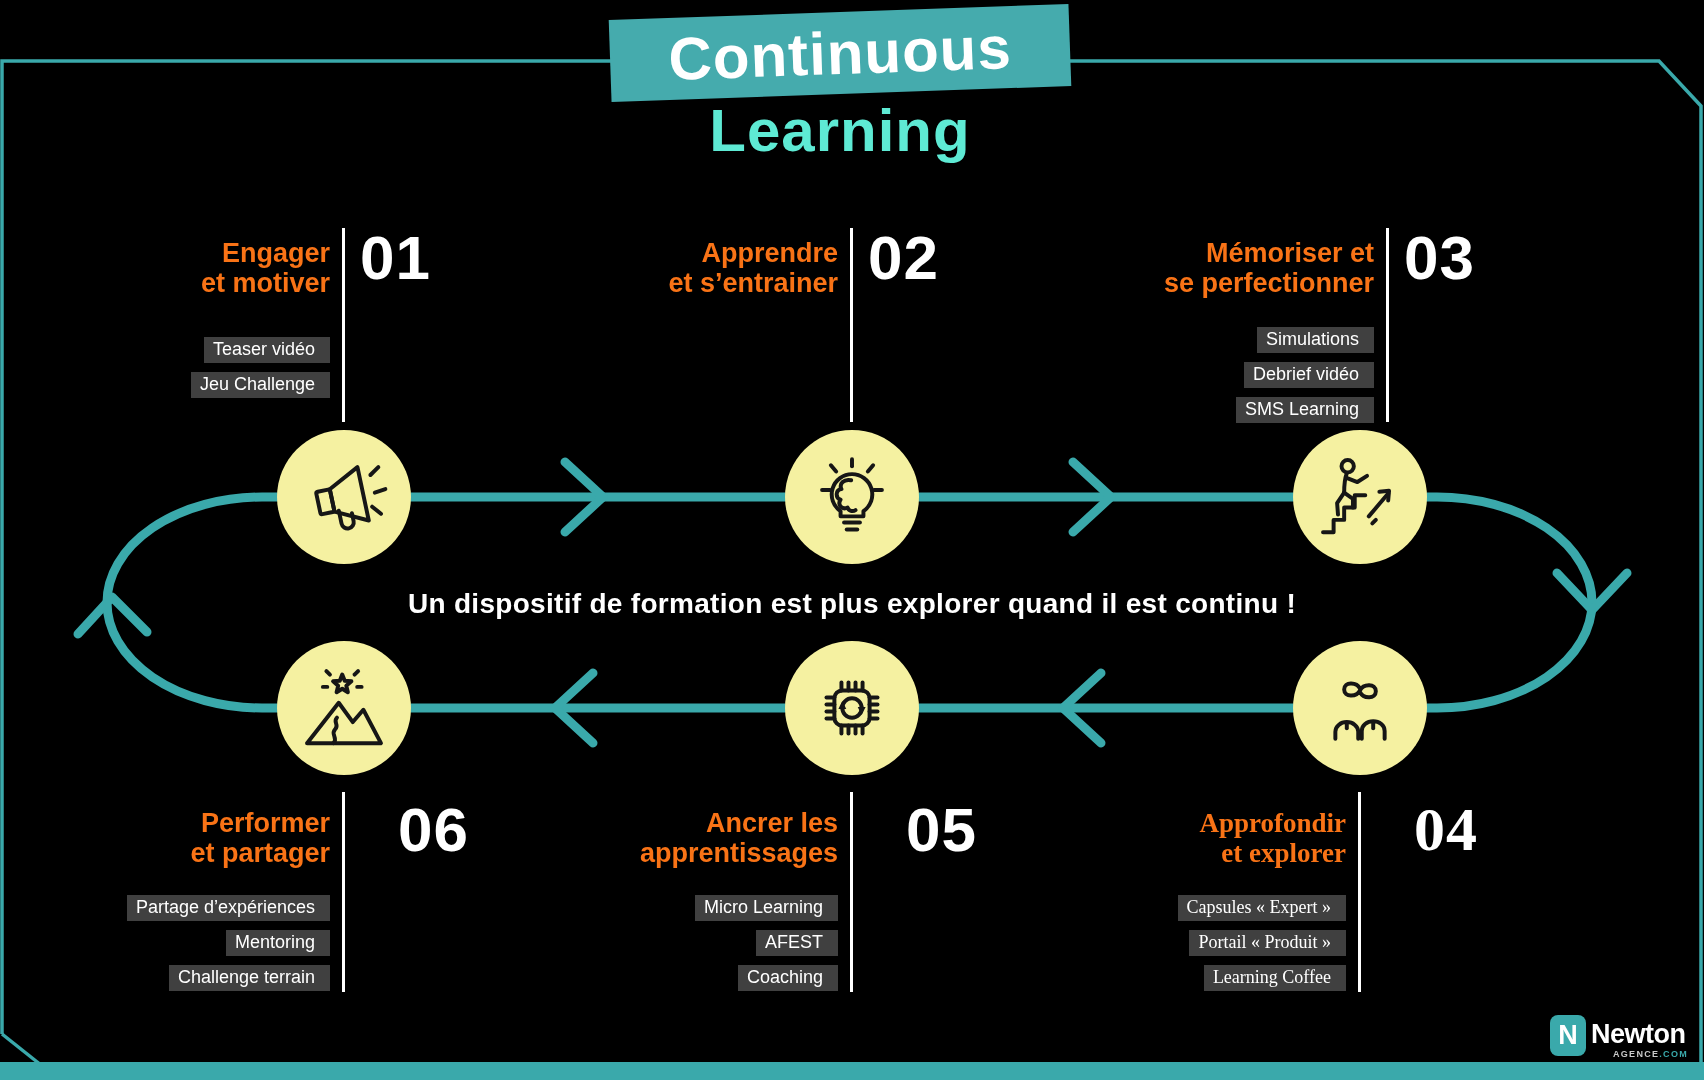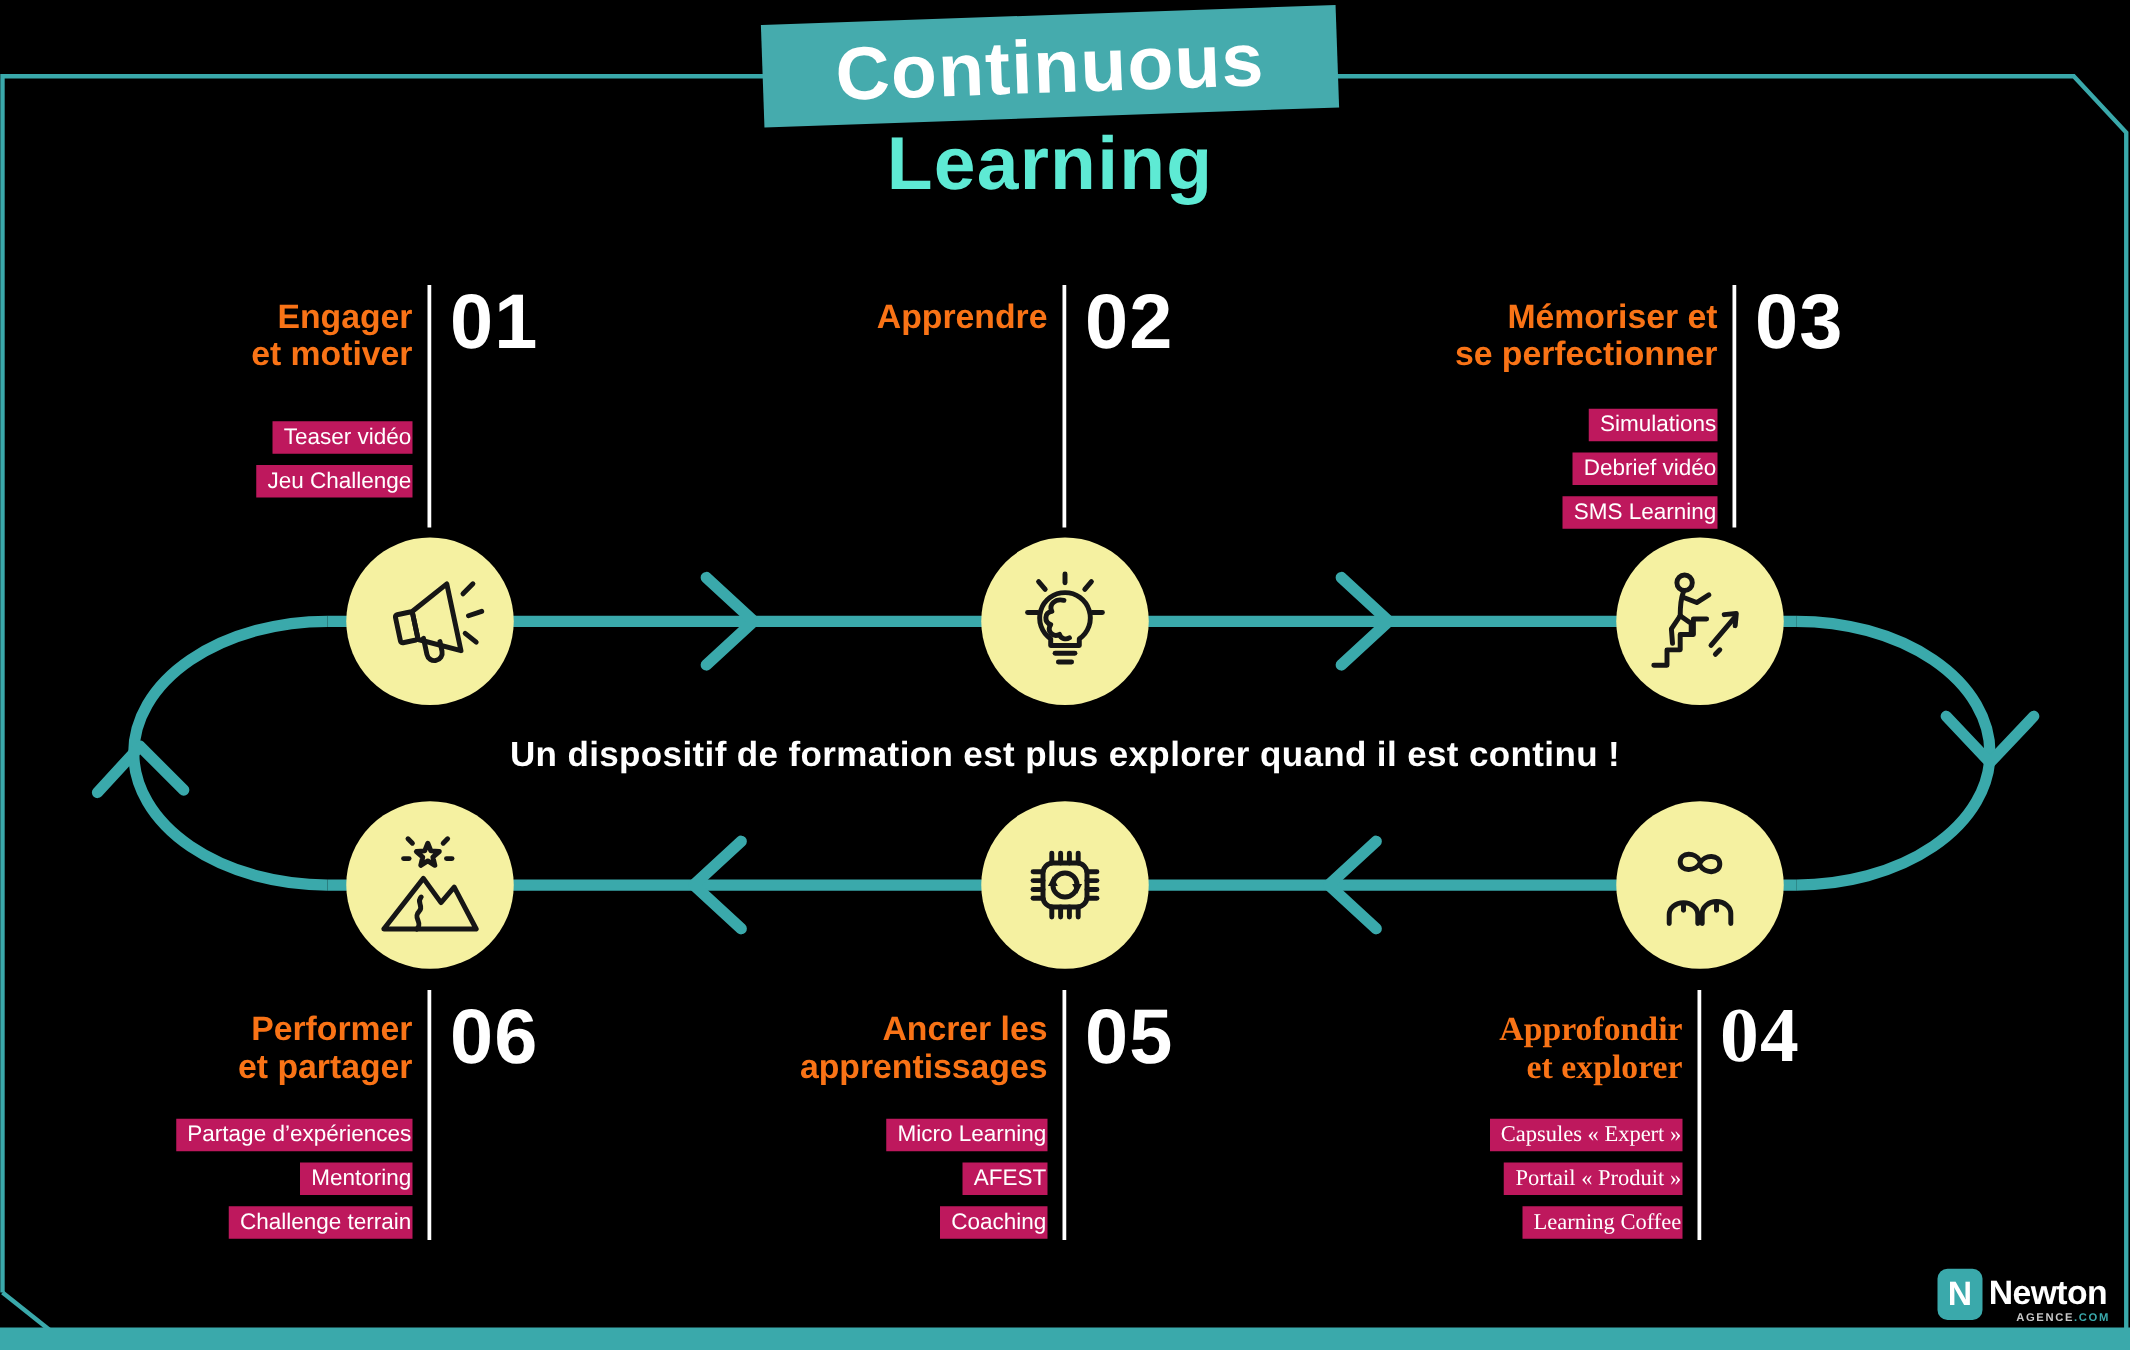--- a/index.html
+++ b/index.html
@@ -14,26 +14,26 @@
                font-size:60px;font-weight:bold;letter-spacing:1px;z-index:6;}
   
   .step{position:absolute;width:430px;height:215px;z-index:5;}
   .step .title{position:absolute;left:0;top:10px;width:276px;text-align:right;color:#f97316;
                font-size:27px;font-weight:bold;line-height:30px;}
   .step .divider{position:absolute;left:288px;top:0;width:3px;height:194px;background:#fff;}
   .step.bottom .divider{height:200px;}
   .step.bottom .title{top:16px;}
   .step .num{position:absolute;left:306px;top:-6px;color:#fff;font-size:62px;font-weight:bold;
              letter-spacing:1px;}
-  .step.bottom .num{top:2px;}
+  .step.bottom .num{top:2px;margin-left:38px;}
   .step .tags{position:absolute;left:-40px;top:99px;width:316px;display:flex;flex-direction:column;
               align-items:flex-end;gap:9px;}
   .step.bottom .tags{top:103px;}
   .step.first-col .tags{top:109px;}
-  .tag{background:#be185d;color:#fff;font-size:18px;line-height:22px;padding:1px 1px 3px 9px;
+  .tag{background:#404040;color:#fff;font-size:18px;line-height:22px;padding:1px 15px 3px 9px;
        white-space:nowrap;text-align:center;}
   
   .circle{position:absolute;width:134px;height:134px;border-radius:50%;background:#f5f1a1;
           display:flex;align-items:center;justify-content:center;z-index:4;}
   .circle svg{display:block;}
   
   .center-text{position:absolute;left:0;right:0;top:588px;text-align:center;color:#fff;
                font-size:28px;font-weight:bold;z-index:7;letter-spacing:0.3px;}
   
   .logo{position:absolute;left:1550px;top:1012px;width:140px;height:52px;z-index:7;}
@@ -89,20 +89,21 @@
     <div class="num">01</div>
     <div class="tags">
       <span class="tag">Teaser vidéo</span>
       <span class="tag">Jeu Challenge</span>
     </div>
   </div>
 
   <div class="step" style="left:562px;top:228px;">
     <div class="title">
       <div>Apprendre</div>
+      <div>et s’entrainer</div>
     </div>
     <div class="divider"></div>
     <div class="num">02</div>
   </div>
 
   <div class="step" style="left:1098px;top:228px;">
     <div class="title">
       <div>Mémoriser et</div>
       <div>se perfectionner</div>
     </div>

